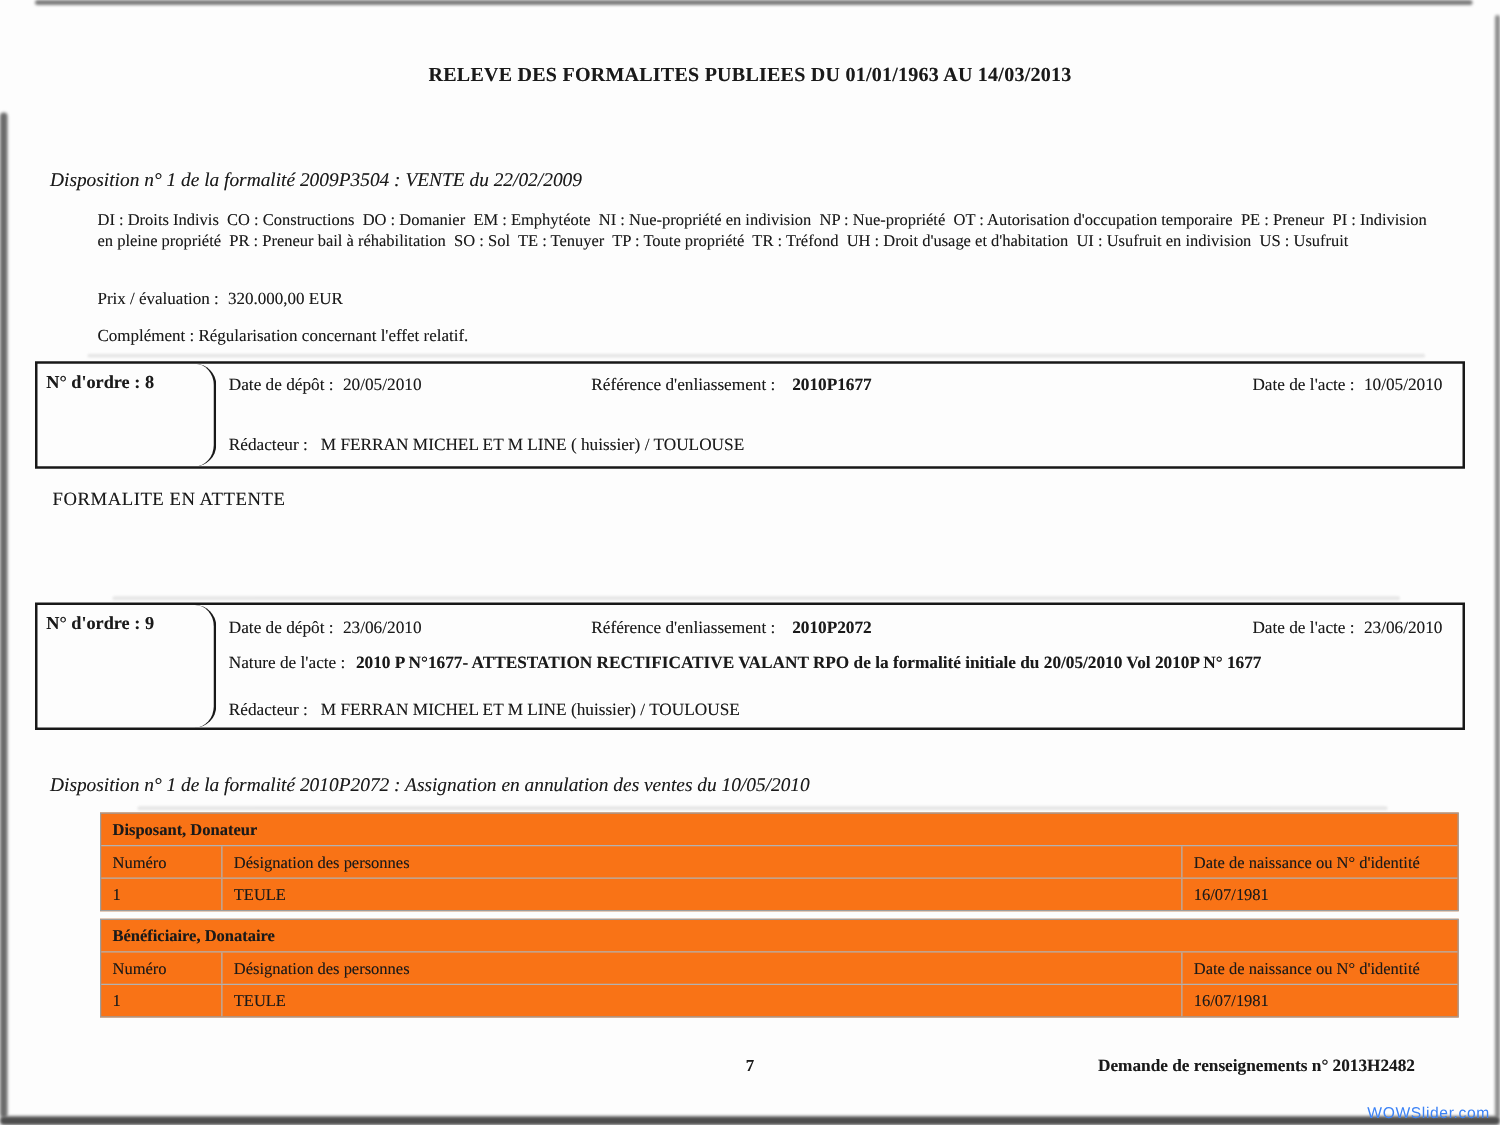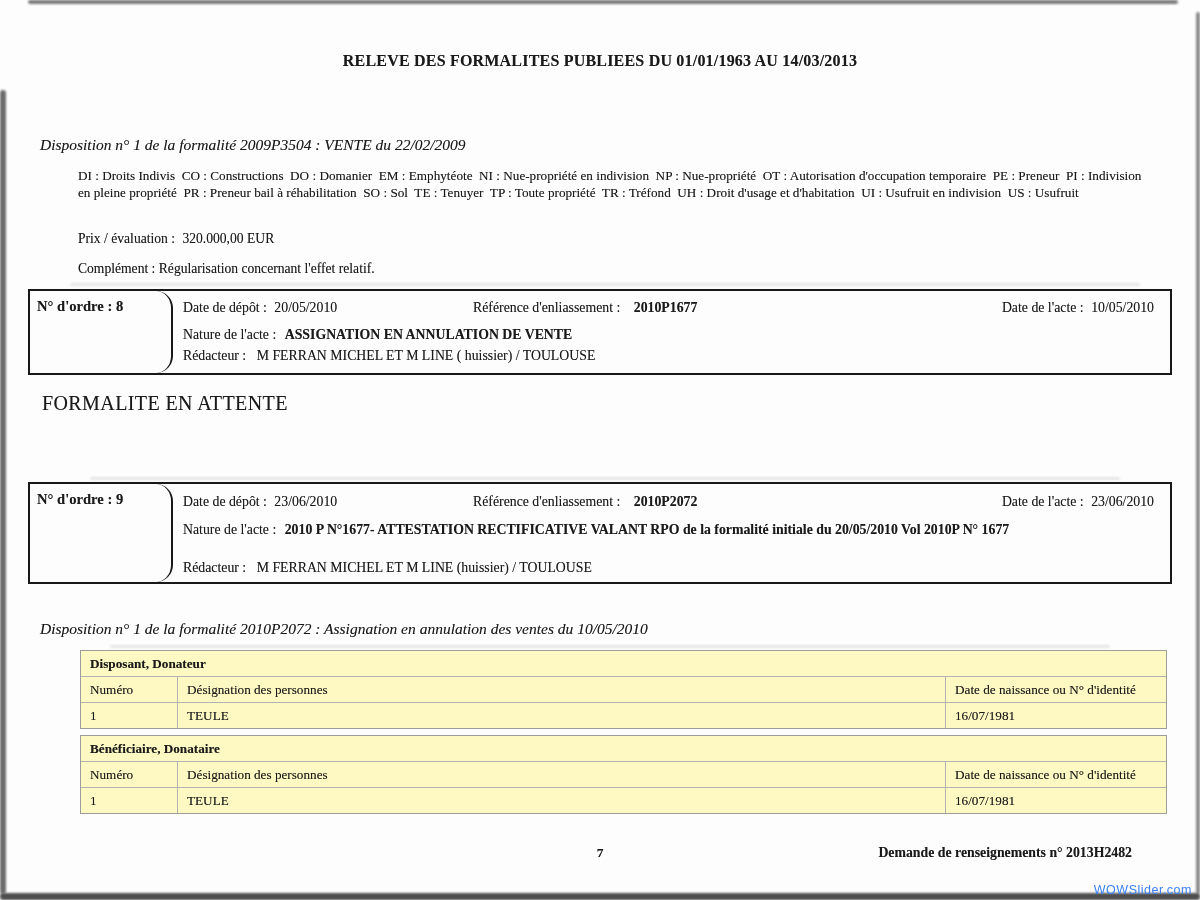--- a/index.html
+++ b/index.html
@@ -46,30 +46,30 @@
   }
   .fbox-right{flex:1;position:relative;font-size:13.8px;}
   .abs{position:absolute;}
   .bold{font-weight:bold;}
   .ref .val{margin-left:10px;}
   .nature .val{margin-left:5px;}
   .red .val{margin-left:7px;}
   .hang{padding-left:90px;text-indent:-90px;line-height:20px;}
 
   .section-heading{
-    position:absolute;left:42px;top:392px;font-size:20px;letter-spacing:.4px;
+    position:absolute;left:42px;top:392px;font-size:15px;letter-spacing:.4px;
   }
   .attente-para{
     position:absolute;left:42px;top:428px;width:1106px;
     font-size:13px;line-height:16.5px;
   }
 
   
   .ptable{position:absolute;left:80px;top:650px;width:1087px;font-size:13.2px;}
-  .pgroup{border:1px solid #9d9d9d;background:#fef9c3;}
+  .pgroup{border:1px solid #9d9d9d;background:#f97316;}
   .pgroup + .pgroup{margin-top:6px;}
   .pgroup-title{
     font-weight:bold;padding:0 0 0 9px;line-height:25px;height:25px;
     border-bottom:1px solid #b2b2b2;
   }
   .prow{display:grid;grid-template-columns:96px 768px 1fr;}
   .prow.head{border-bottom:1px solid #b2b2b2;}
   .pcell{line-height:25px;height:25px;padding-left:9px;overflow:hidden;}
   .pcell + .pcell{border-left:1px solid #b2b2b2;}
 
@@ -114,24 +114,20 @@
         <span class="val">20/05/2010</span>
       </div>
       <div class="abs ref" style="left:300px;top:9px;">
         <span>Référence d'enliassement :</span>
         <span class="val bold">2010P1677</span>
       </div>
       <div class="abs gapped" style="right:16px;top:9px;">
         <span>Date de l'acte :</span>
         <span class="val">10/05/2010</span>
       </div>
-      <div class="abs nature" style="left:10px;top:36px;">
-        <span>Nature de l'acte :</span>
-        <span class="val bold">ASSIGNATION EN ANNULATION DE VENTE</span>
-      </div>
       <div class="abs red" style="left:10px;top:57px;">
         <span>Rédacteur :</span>
         <span class="val">M FERRAN MICHEL ET M LINE ( huissier) / TOULOUSE</span>
       </div>
     </div>
   </div>
 
   <div class="section-heading">FORMALITE EN ATTENTE</div>
 
 

